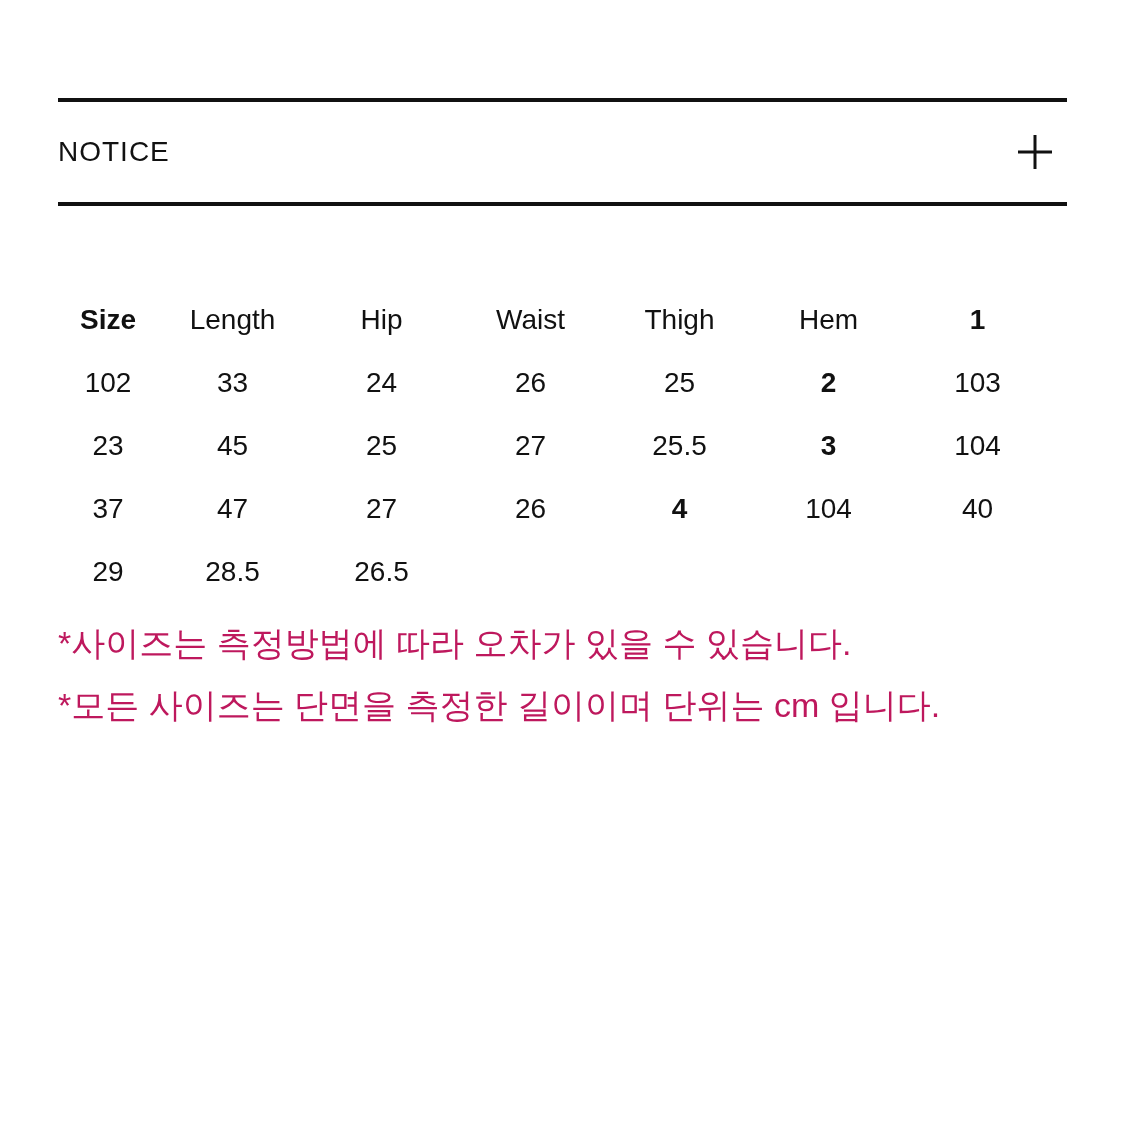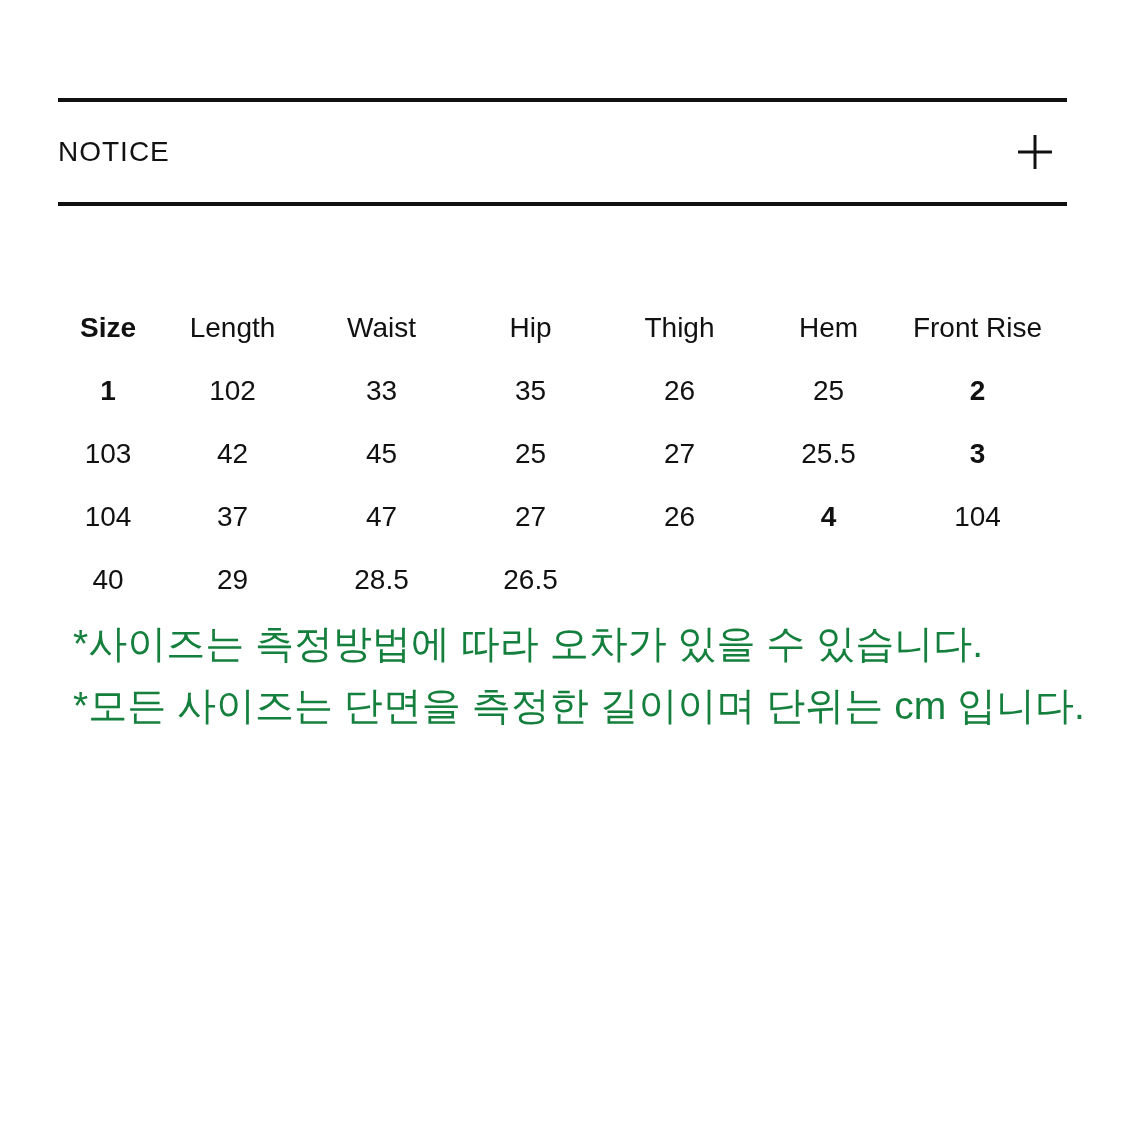--- a/index.html
+++ b/index.html
@@ -46,21 +46,21 @@
     margin-right: 12px;
     display: block;
   }
   .plus-icon line {
     stroke: #111111;
     stroke-width: 3;
   }
   .size-table {
     position: absolute;
     left: 58px;
-    top: 296px;
+    top: 288px;
     width: 994px;
     display: grid;
     grid-template-columns: 100px repeat(6, 149px);
     grid-auto-rows: 63px;
   }
   .cell {
     display: flex;
     align-items: center;
     justify-content: center;
     font-size: 28px;
@@ -73,25 +73,24 @@
   .notes {
     position: absolute;
     left: 58px;
     top: 613px;
     width: 1009px;
   }
   .note-line {
     height: 62px;
     display: flex;
     align-items: center;
-    font-size: 39px;
+    font-size: 34px;
     font-weight: 400;
-    color: #15803d;
+    color: #be185d;
     white-space: nowrap;
-    margin-left: 15px;
   }
 </style>
 </head>
 <body>
 
 <div class="page">
 
   <div class="rule rule-top"></div>
 
   <div class="notice-bar">
@@ -100,34 +99,33 @@
       <line x1="20" y1="3" x2="20" y2="37"></line>
       <line x1="3" y1="20" x2="37" y2="20"></line>
     </svg>
   </div>
 
   <div class="rule rule-bottom"></div>
 
   <div class="size-table" id="size-table">
       <div class="cell header first">Size</div>
       <div class="cell header">Length</div>
+      <div class="cell header">Hip</div>
       <div class="cell header">Waist</div>
-      <div class="cell header">Hip</div>
       <div class="cell header">Thigh</div>
       <div class="cell header">Hem</div>
-      <div class="cell header">Front Rise</div>
       <div class="cell first">1</div>
       <div class="cell">102</div>
       <div class="cell">33</div>
-      <div class="cell">35</div>
+      <div class="cell">24</div>
       <div class="cell">26</div>
       <div class="cell">25</div>
       <div class="cell first">2</div>
       <div class="cell">103</div>
-      <div class="cell">42</div>
+      <div class="cell">23</div>
       <div class="cell">45</div>
       <div class="cell">25</div>
       <div class="cell">27</div>
       <div class="cell">25.5</div>
       <div class="cell first">3</div>
       <div class="cell">104</div>
       <div class="cell">37</div>
       <div class="cell">47</div>
       <div class="cell">27</div>
       <div class="cell">26</div>

